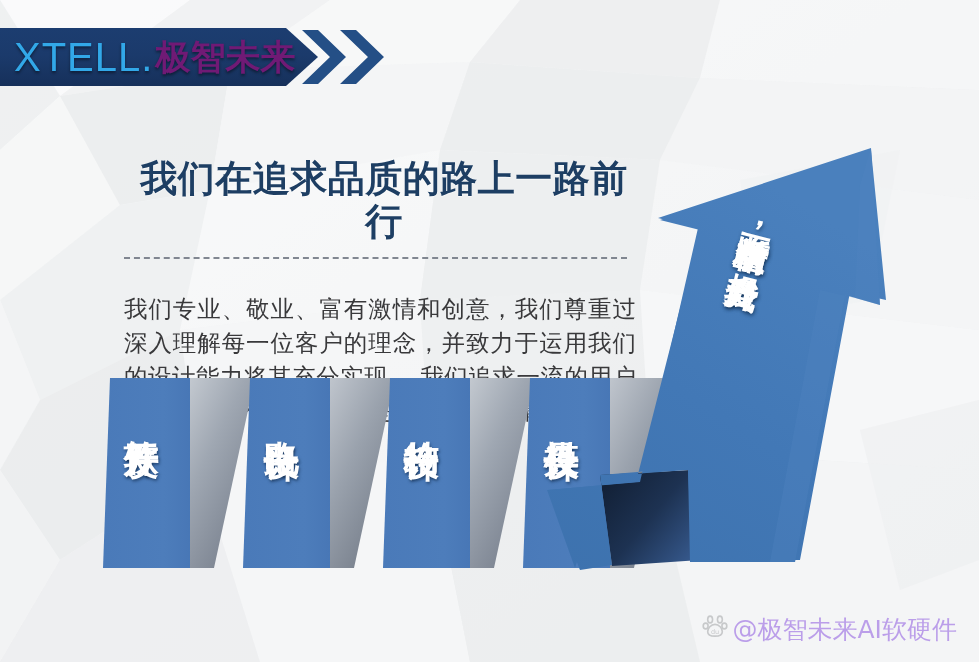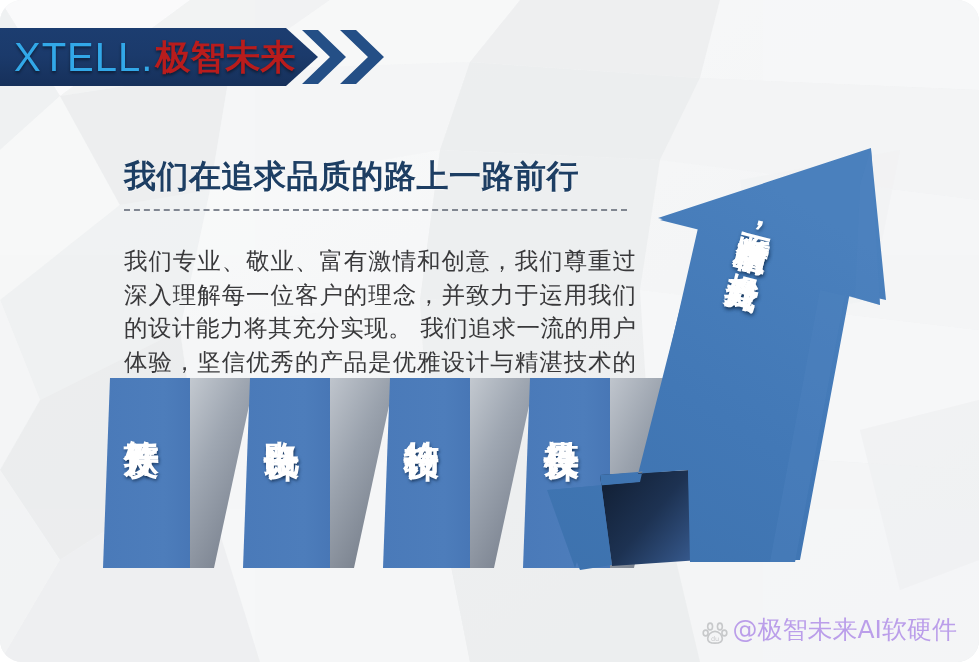--- a/index.html
+++ b/index.html
@@ -10,21 +10,20 @@
   body {
     font-family: "Liberation Sans", "DejaVu Sans", sans-serif;
   }
 
   #slide {
     position: relative;
     width: 979px;
     height: 662px;
     overflow: hidden;
     background: #f2f3f4;
-    border-radius: 22px;
   }
 
   
   #bg-poly {
     position: absolute;
     left: 0; top: 0;
     width: 979px; height: 662px;
   }
 
   
@@ -55,42 +54,43 @@
     font-weight: 400;
     letter-spacing: 1px;
     color: #32a8e8;
     text-shadow: 0 2px 3px rgba(0,0,0,0.45);
     line-height: 1;
   }
   .logo-cjk {
     font-family: "DejaVu Sans", "Liberation Sans", sans-serif;
     font-size: 35px;
     font-weight: 700;
-    color: #b91c1c;
+    color: #701a75;
     text-shadow: 0 2px 3px rgba(0,0,0,0.45);
     line-height: 1;
     margin-left: 2px;
   }
 
   
   #heading-block {
     position: absolute;
     left: 124px;
     top: 158px;
     width: 520px;
   }
   #page-title {
     font-family: "DejaVu Sans", "Liberation Sans", sans-serif;
-    font-size: 32px;
+    font-size: 37px;
     font-weight: 700;
     color: #1d3e63;
     letter-spacing: 0.5px;
     line-height: 1.15;
     margin: 0;
     text-shadow: 0 1px 1px rgba(255,255,255,0.6);
+    text-align: center;
   }
   #title-divider {
     margin-top: 14px;
     width: 503px;
     height: 0;
     border-top: 2px dashed #6d7480;
     opacity: 0.85;
   }
   #body-paragraph {
     margin: 34px 0 0 0;
@@ -152,21 +152,21 @@
     white-space: nowrap;
     pointer-events: none;
   }
 
   
   #watermark {
     position: absolute;
     right: 22px;
     bottom: 16px;
     display: flex;
-    align-items: flex-end;
+    align-items: flex-start;
     gap: 5px;
     opacity: 0.42;
   }
   #watermark-paw-icon {
     width: 26px;
     height: 26px;
     display: block;
   }
   #watermark-text {
     font-family: "DejaVu Sans", "Liberation Sans", sans-serif;

